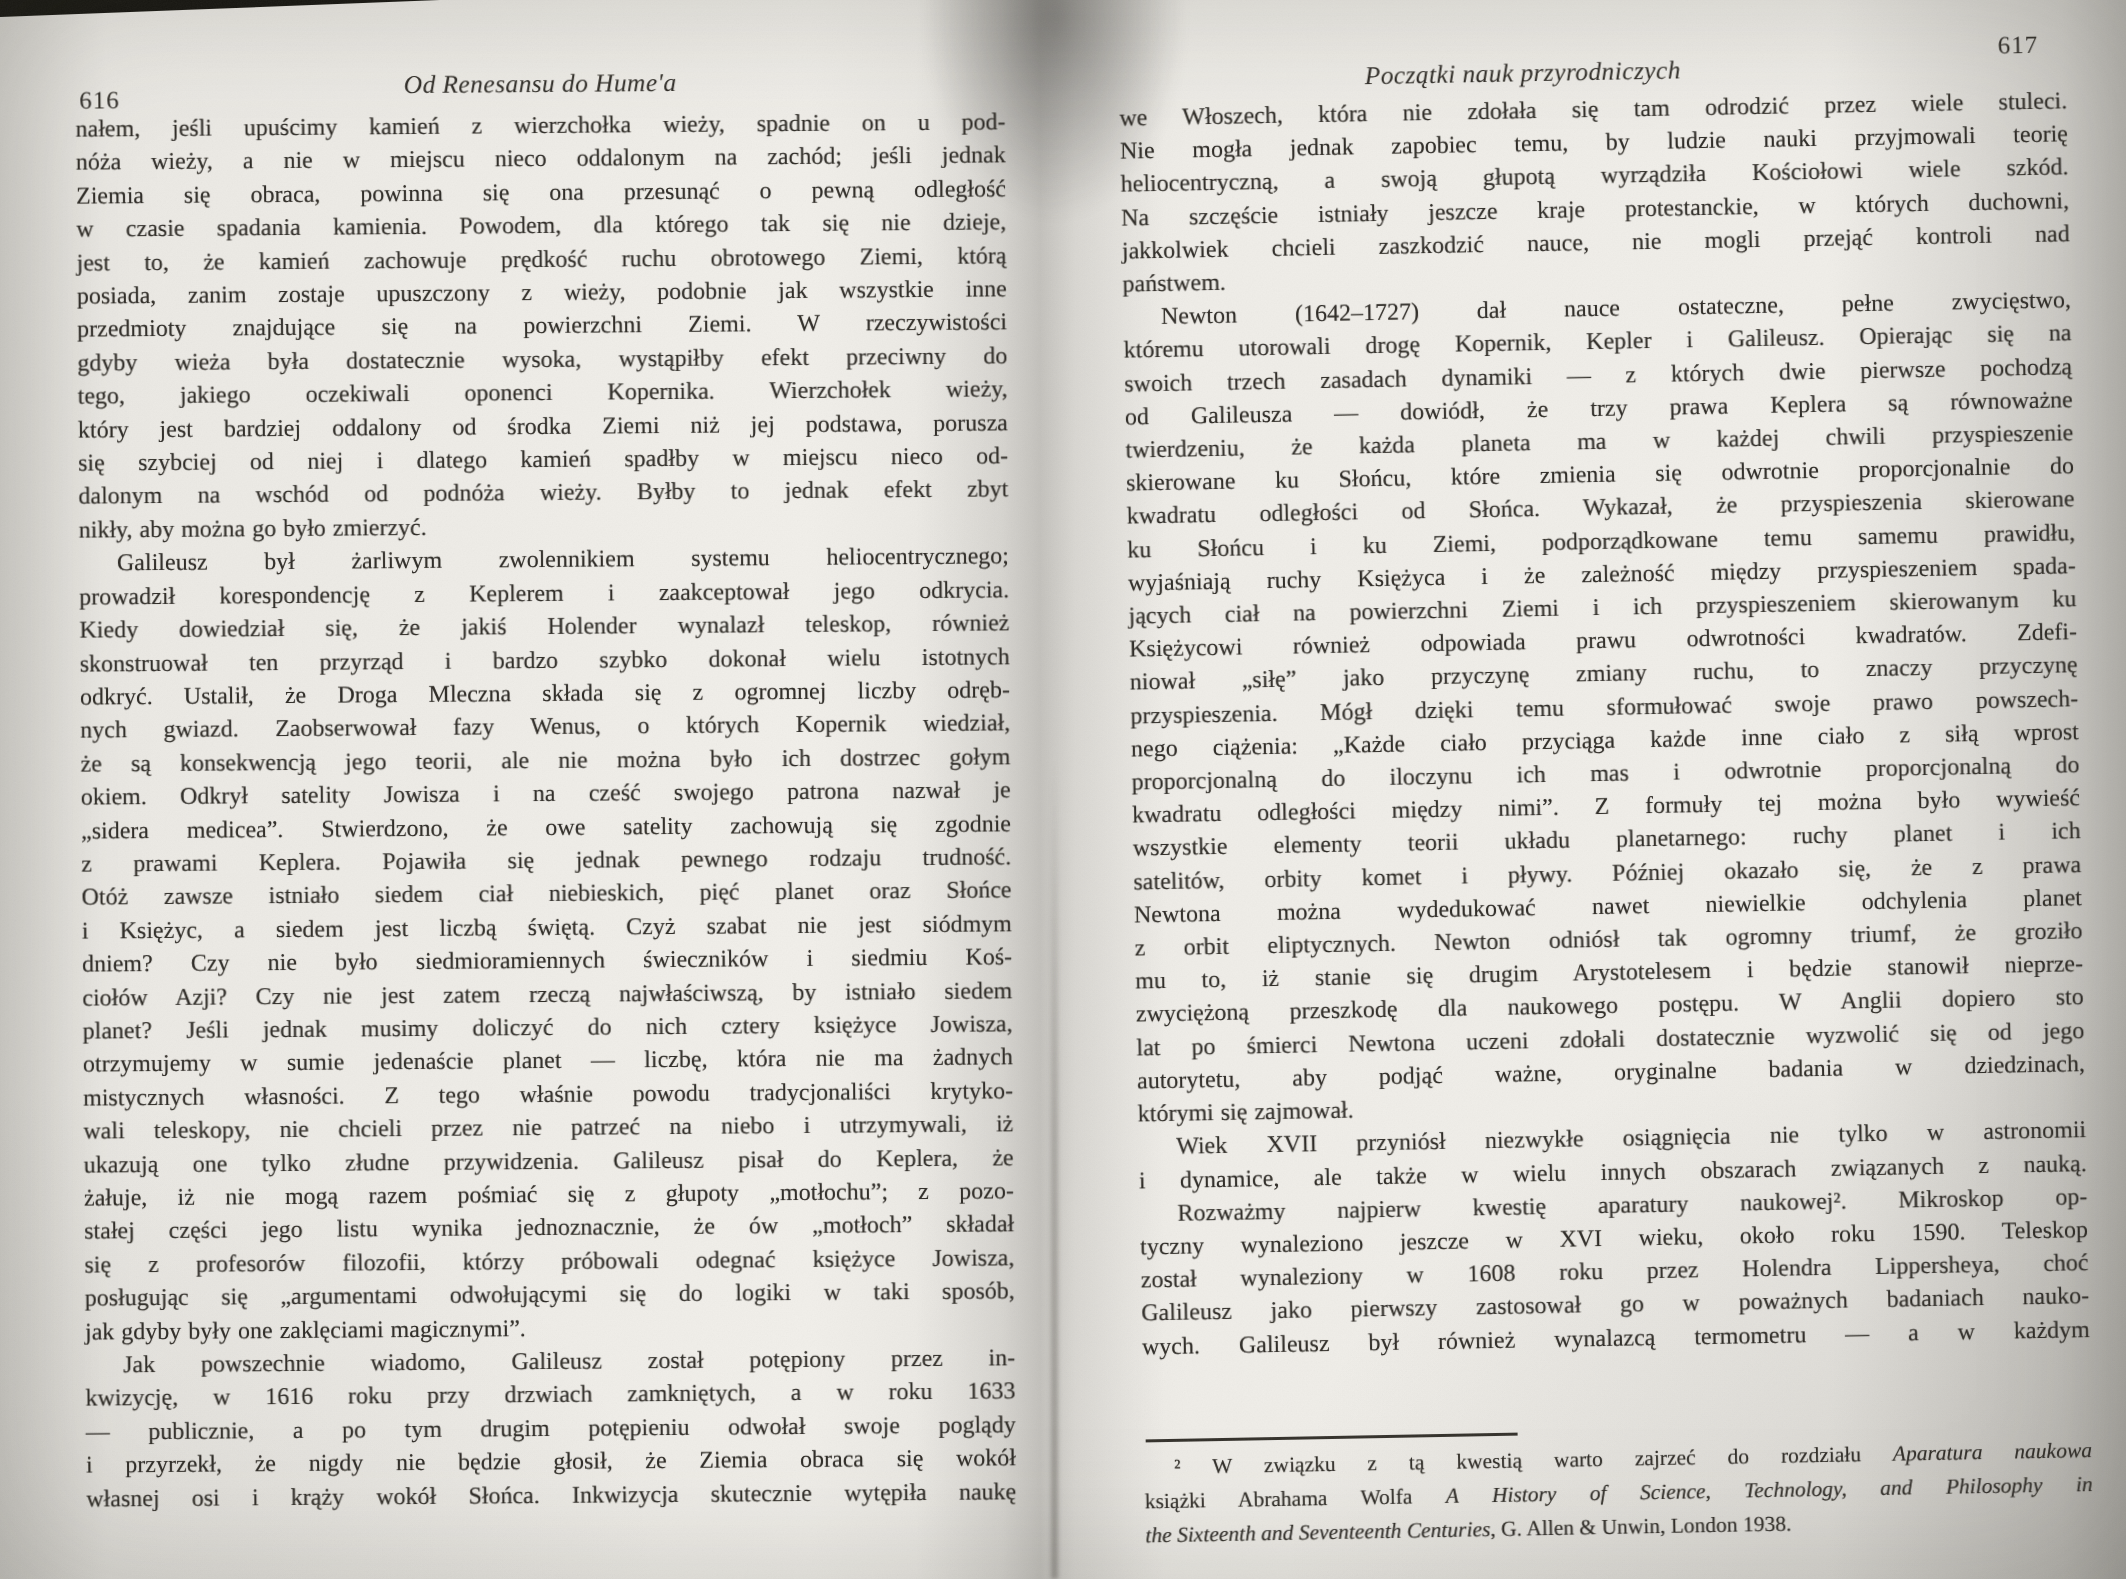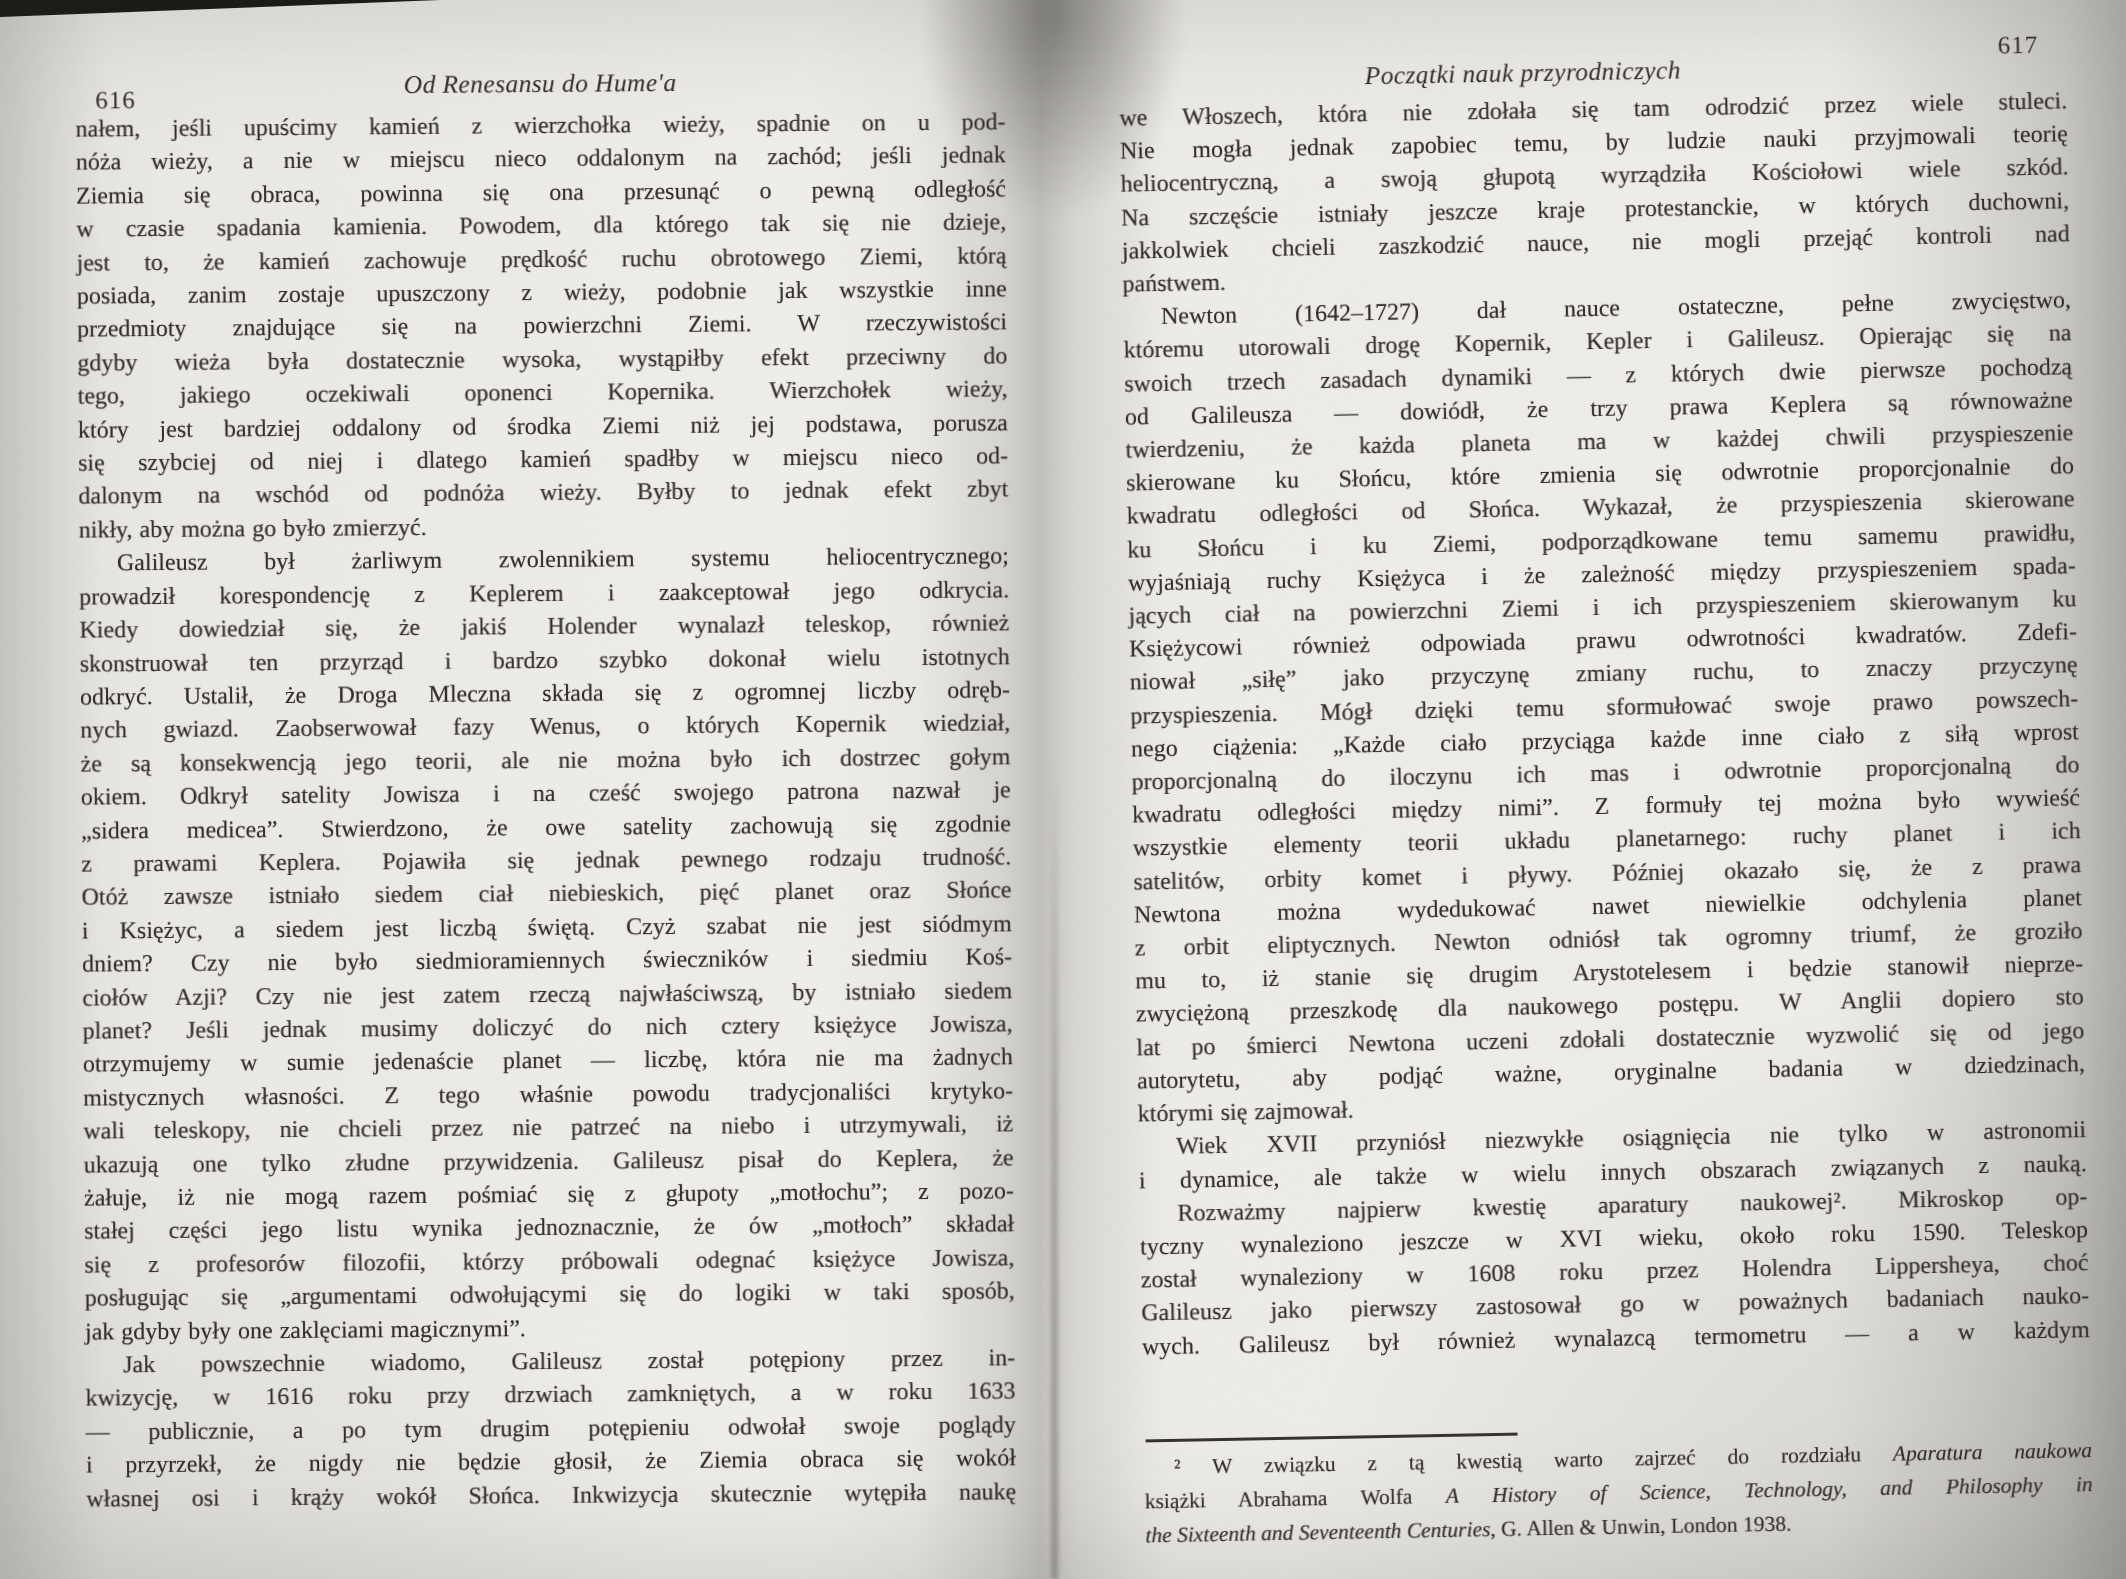--- a/index.html
+++ b/index.html
@@ -57,21 +57,21 @@
   .page-right{
     left:1118px;top:36px;width:948px;height:1520px;
     transform:rotate(-1.05deg);
     transform-origin:50% 0;
   }
   .page, .page *{text-rendering:geometricPrecision;}
   .page{filter:blur(0.3px);}
   .pnum{
     position:absolute;font-size:25px;letter-spacing:1px;
   }
-  .pnum-left{left:4px;top:26px;margin-left:16px;}
+  .pnum-left{left:4px;top:26px;}
   .pnum-right{right:28px;top:4px;}
   .rhead{
     position:absolute;left:0;right:0;text-align:center;
     font-style:italic;font-size:25.5px;letter-spacing:0.4px;
   }
   .rhead-left{top:11px;}
   .rhead-right{top:21px;transform:translateX(-70px);}
 
   .pbody{
     position:absolute;left:0;right:0;

